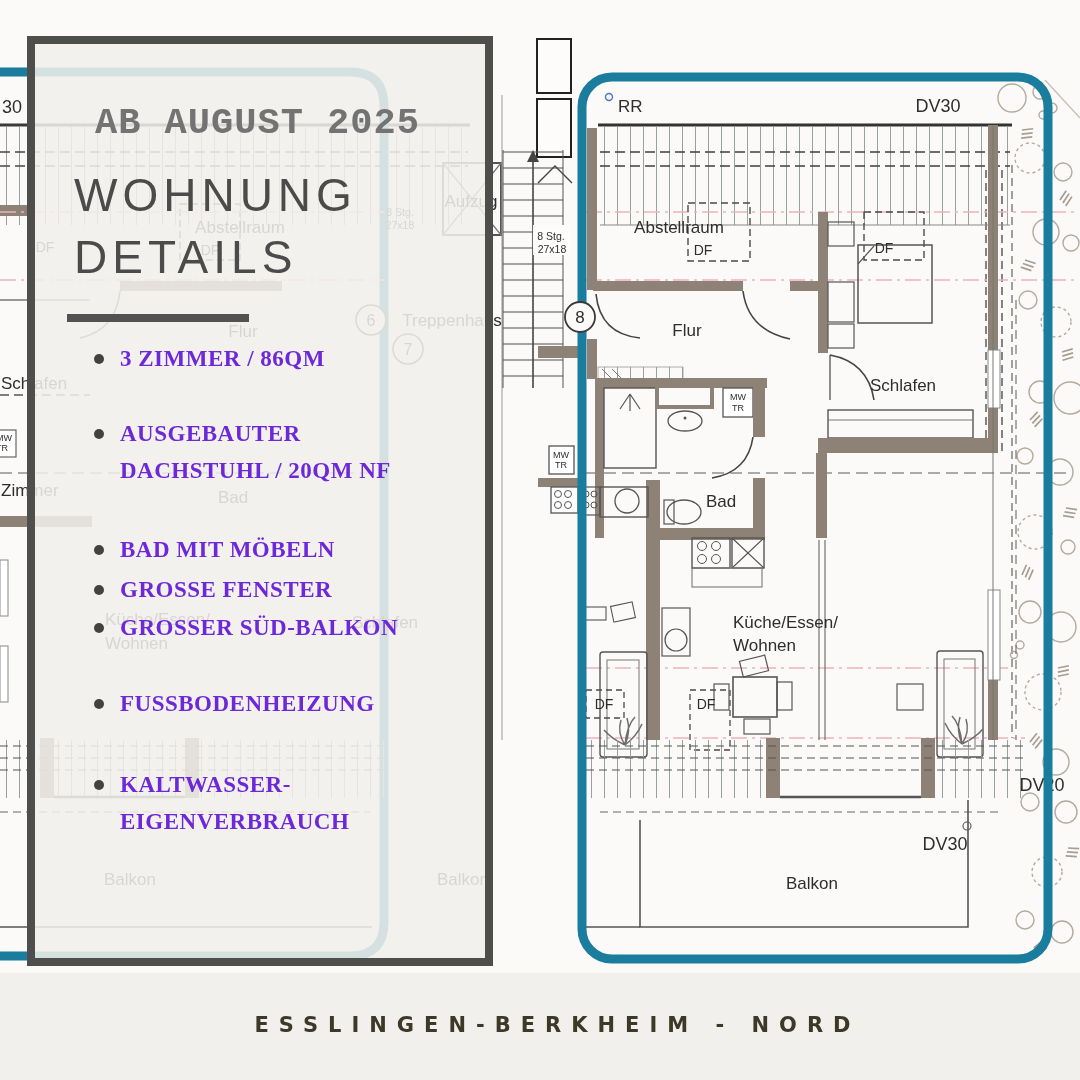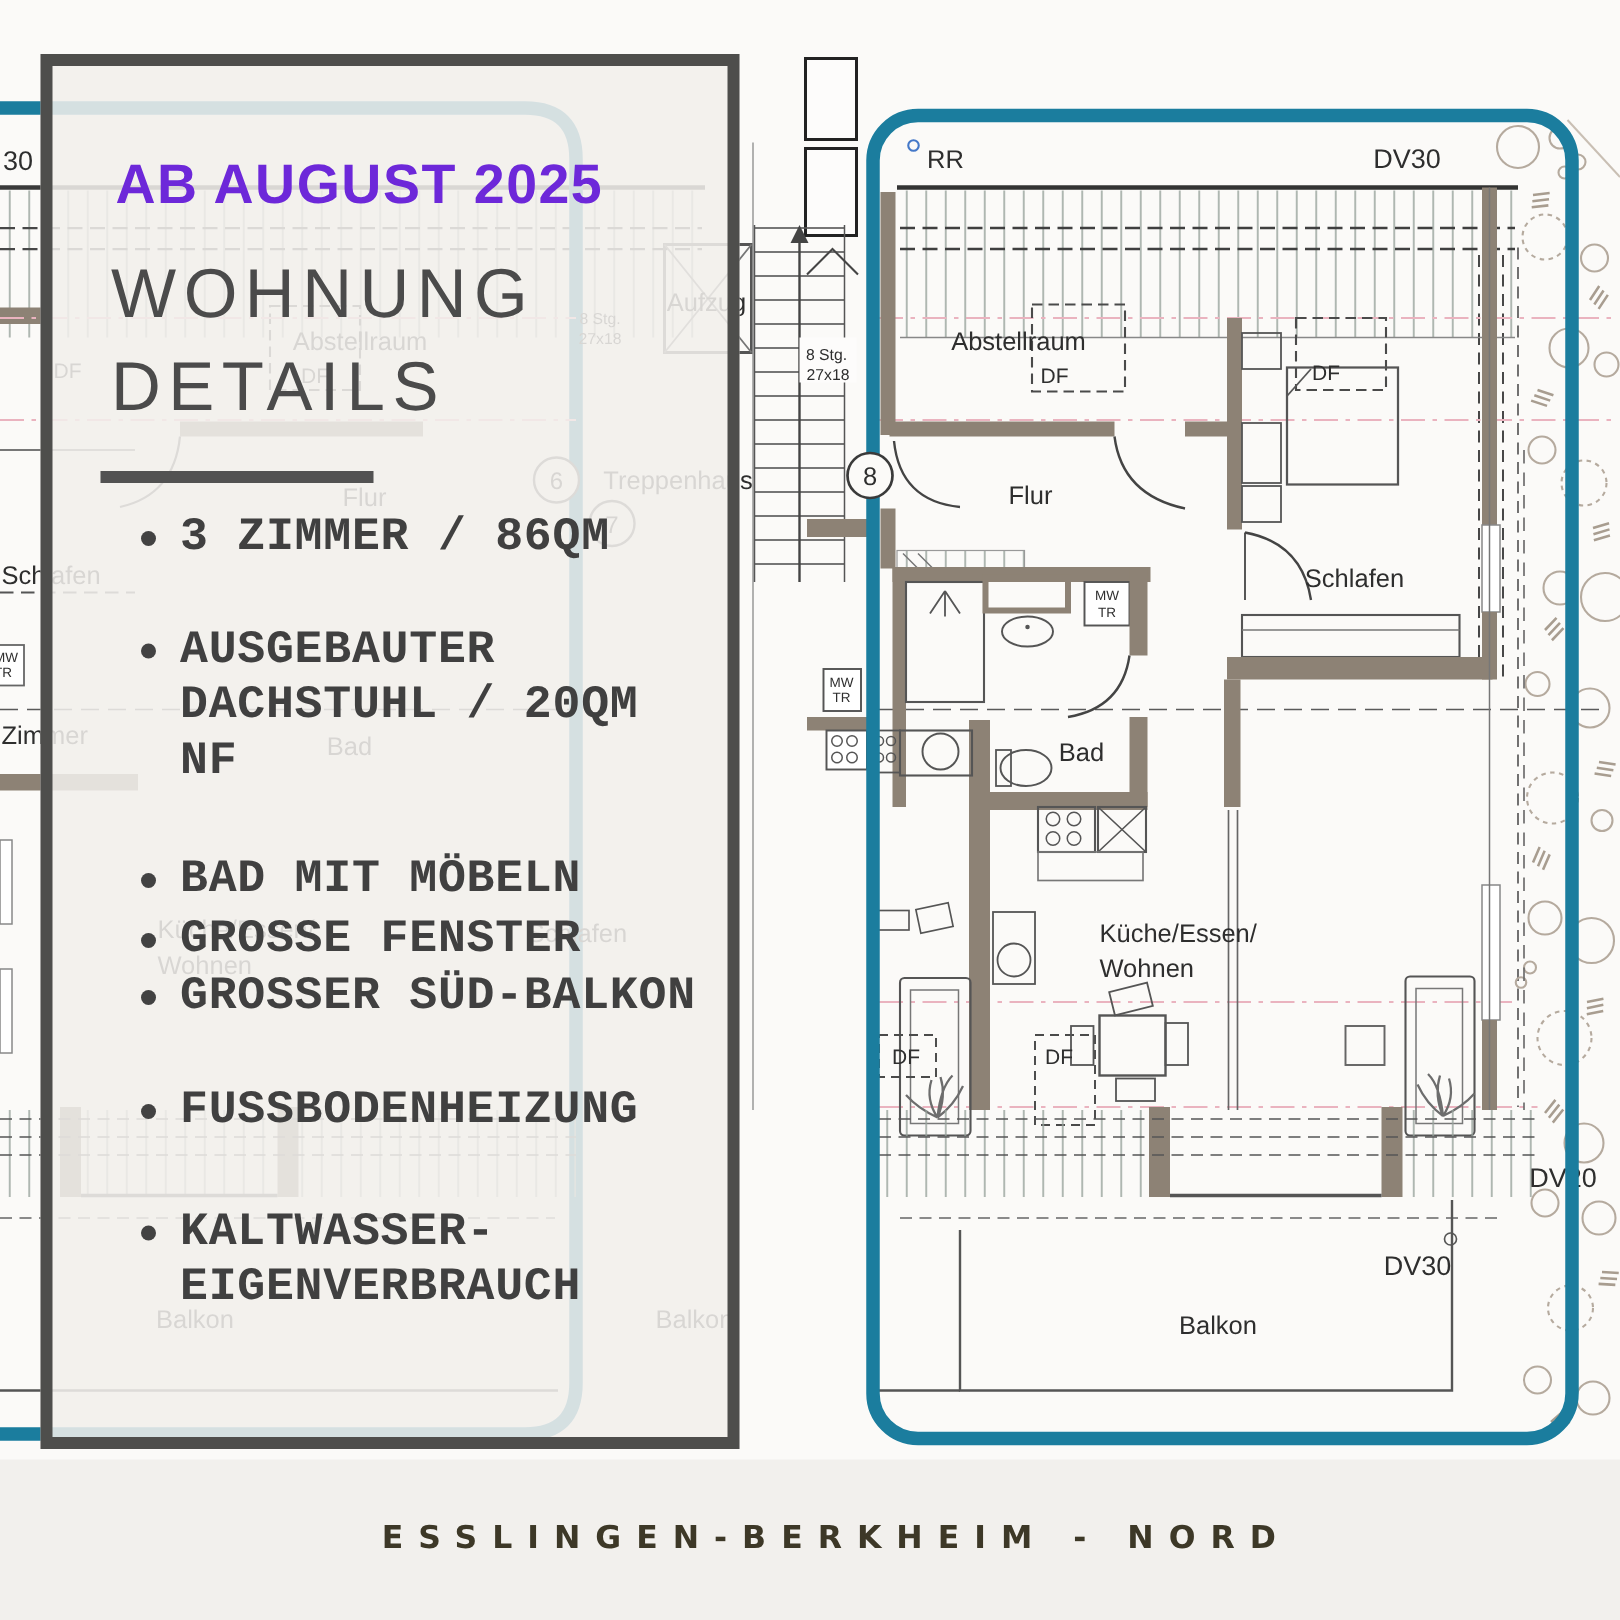--- a/index.html
+++ b/index.html
@@ -6,29 +6,29 @@
   body{width:1080px;height:1080px;position:relative;overflow:hidden;
        background:#fbfaf8;font-family:"Liberation Sans",sans-serif;}
   .stage{position:absolute;inset:0;padding-left:24px;}
   svg text{font-family:"Liberation Sans",sans-serif;fill:#2e2e2e;}
 
   
   .overlay{position:absolute;left:27px;top:36px;width:466px;height:930px;
            box-sizing:border-box;border:8px solid #4e4e4c;
            background:rgba(241,239,236,0.87);
            padding:58px 16px 0 39px;z-index:2;}
-  .ov-title{font-family:Liberation Sans, sans-serif;font-weight:800;font-size:37px;
-            letter-spacing:1px;color:#6d28d9;margin-left:3px;}
+  .ov-title{font-family:Liberation Mono, monospace;font-weight:800;font-size:37px;
+            letter-spacing:1px;color:#737373;margin-left:21px;}
   .ov-sub{font-family:"Liberation Sans",sans-serif;font-weight:300;font-size:46px;
           letter-spacing:5px;color:#4b4b4b;line-height:62px;margin-top:20px;}
   .ov-divider{width:182px;height:8px;background:#525252;margin:26px 0 0 -7px;}
   .ov-list{margin:18px 0 0 0;padding:0;}
   .ov-list li{list-style:none;position:relative;padding-left:46px;
-              font-family:Liberation Mono, monospace;font-weight:700;font-size:31px;
-              letter-spacing:.5px;color:#404040;line-height:37px;}
+              font-family:Liberation Serif, serif;font-weight:700;font-size:23px;
+              letter-spacing:.5px;color:#6d28d9;line-height:37px;}
   .ov-list li::before{content:"";position:absolute;left:20px;top:14px;width:10px;height:10px;
               border-radius:50%;background:#424242;}
   .g38{margin-bottom:38px}.g42{margin-bottom:42px}.g3{margin-bottom:3px}
   .g39{margin-bottom:39px}.g1{margin-bottom:1px}.g44{margin-bottom:44px}
 
   
   .footer{position:absolute;left:0;top:973px;width:1080px;height:107px;
           background:#f2f0ed;z-index:3;}
   .footer-text{padding-top:40px;text-align:center;
           font-family:"DejaVu Sans",sans-serif;font-weight:700;font-size:21px;

